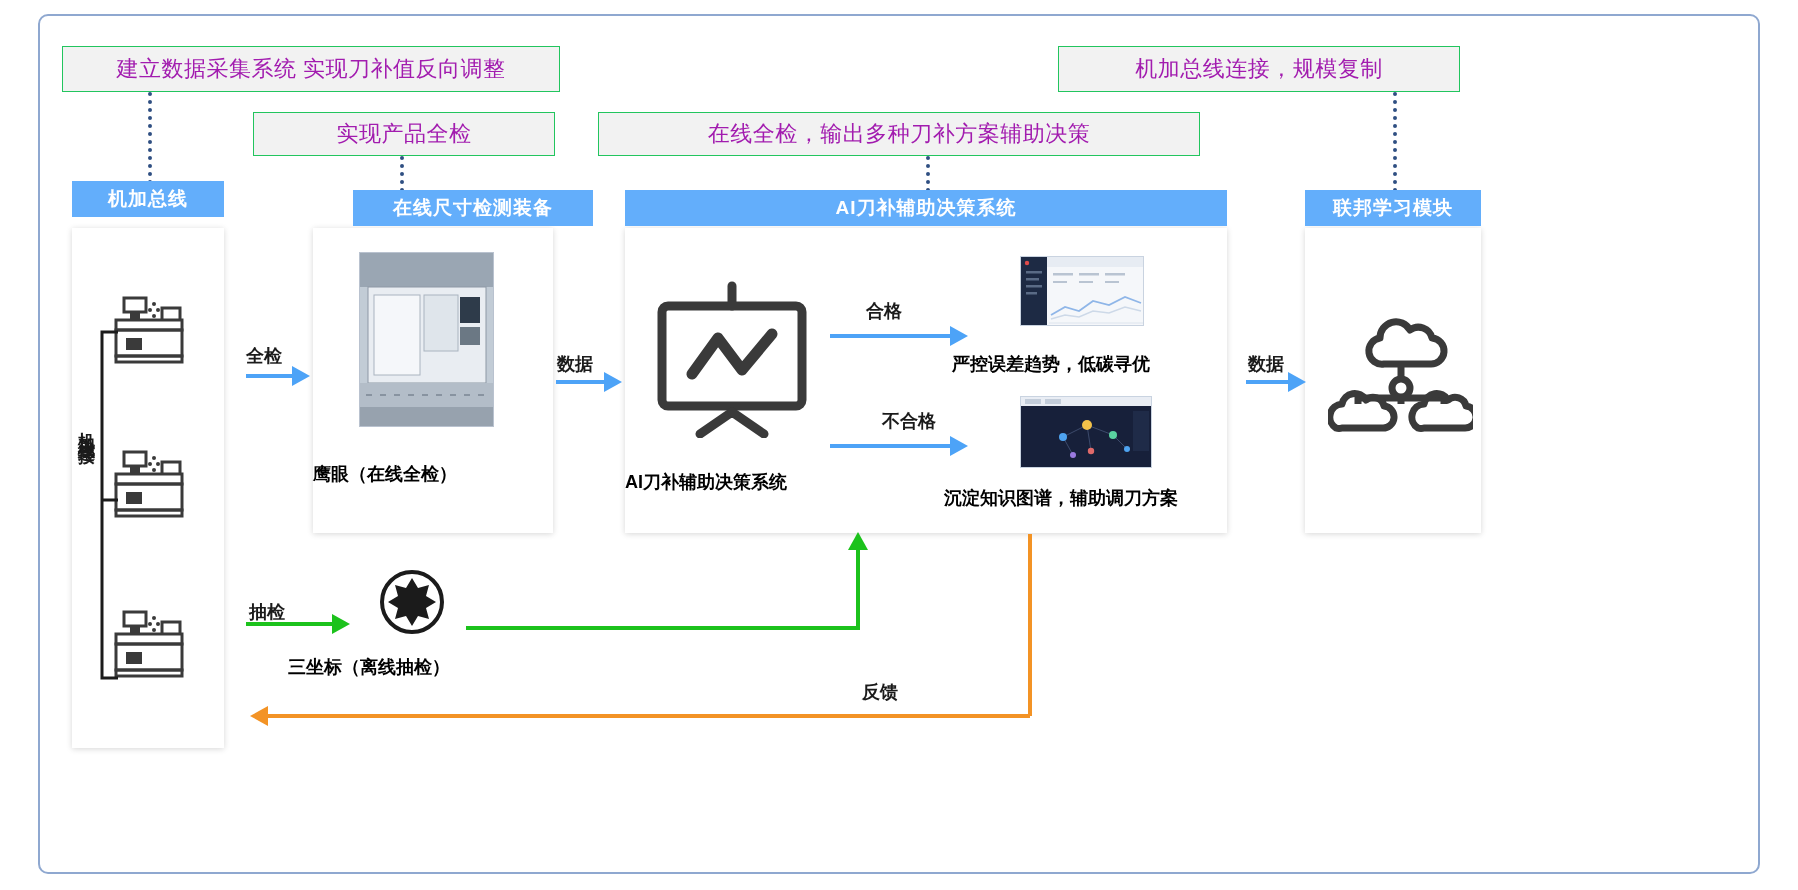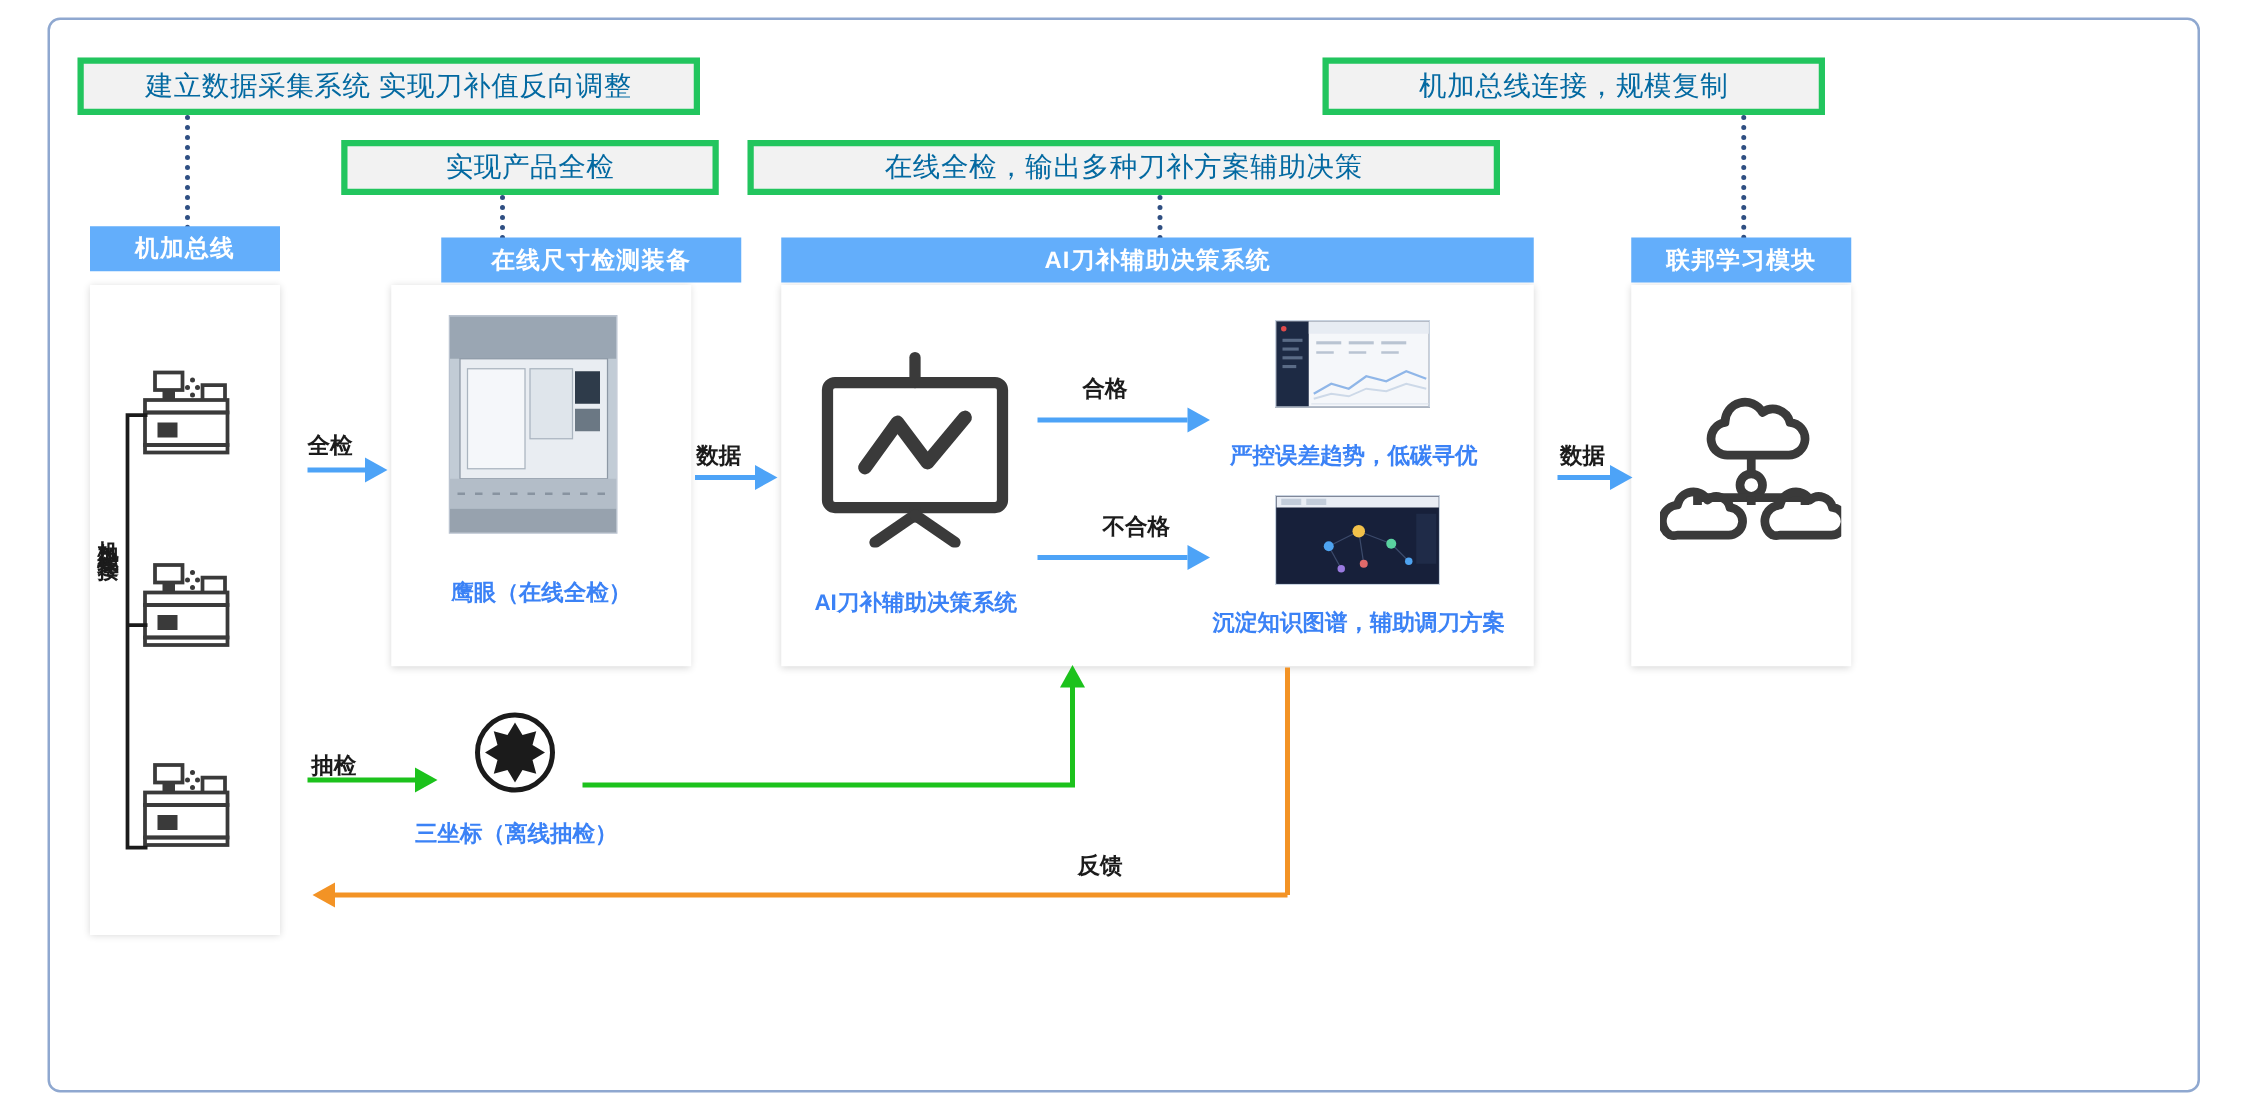--- a/index.html
+++ b/index.html
@@ -21,25 +21,25 @@
     width: 1722px; height: 860px;
     border: 2px solid #8fa8d0;
     border-radius: 10px;
     background: #ffffff;
   }
 
   
   .note {
     position: absolute;
     background: #f2f2f2;
-    border: 5px solid #22c55e;
+    border: 1px solid #22c55e;
     display: flex;
     align-items: center;
     justify-content: center;
-    color: #0369a1;
+    color: #a21caf;
     font-size: 22px;
     letter-spacing: .5px;
     white-space: nowrap;
   }
   
   .dotline {
     position: absolute;
     width: 0;
     border-left: 4px dotted #2f4f82;
   }
@@ -60,25 +60,25 @@
     font-weight: bold;
     letter-spacing: 1px;
     display: flex;
     align-items: center;
     justify-content: center;
     white-space: nowrap;
   }
 
   .caption {
     position: absolute;
-    color: #3b82f6;
+    color: #000000;
     font-size: 18px;
     font-weight: bold;
     white-space: nowrap;
-    text-align: center;
+    text-align: left;
   }
   .edge-label {
     position: absolute;
     color: #1b1b1b;
     font-size: 18px;
     font-weight: bold;
     white-space: nowrap;
   }
 
   
@@ -127,21 +127,21 @@
 <body>
 
 <div id="canvas">
   <div class="frame"></div>
 
   <div class="note" style="left:62px; top:46px; width:498px; height:46px;">
     <span>建立数据采集系统 实现刀补值反向调整</span>
   </div>
   <div class="dotline" style="left:148px; top:92px; height:100px;"></div>
 
-  <div class="note" style="left:253px; top:112px; width:302px; height:44px;margin-left:20px;">
+  <div class="note" style="left:253px; top:112px; width:302px; height:44px;">
     <span>实现产品全检</span>
   </div>
   <div class="dotline" style="left:400px; top:156px; height:36px;"></div>
 
   <div class="note" style="left:598px; top:112px; width:602px; height:44px;">
     <span>在线全检，输出多种刀补方案辅助决策</span>
   </div>
   <div class="dotline" style="left:926px; top:156px; height:36px;"></div>
 
   <div class="note" style="left:1058px; top:46px; width:402px; height:46px;">

